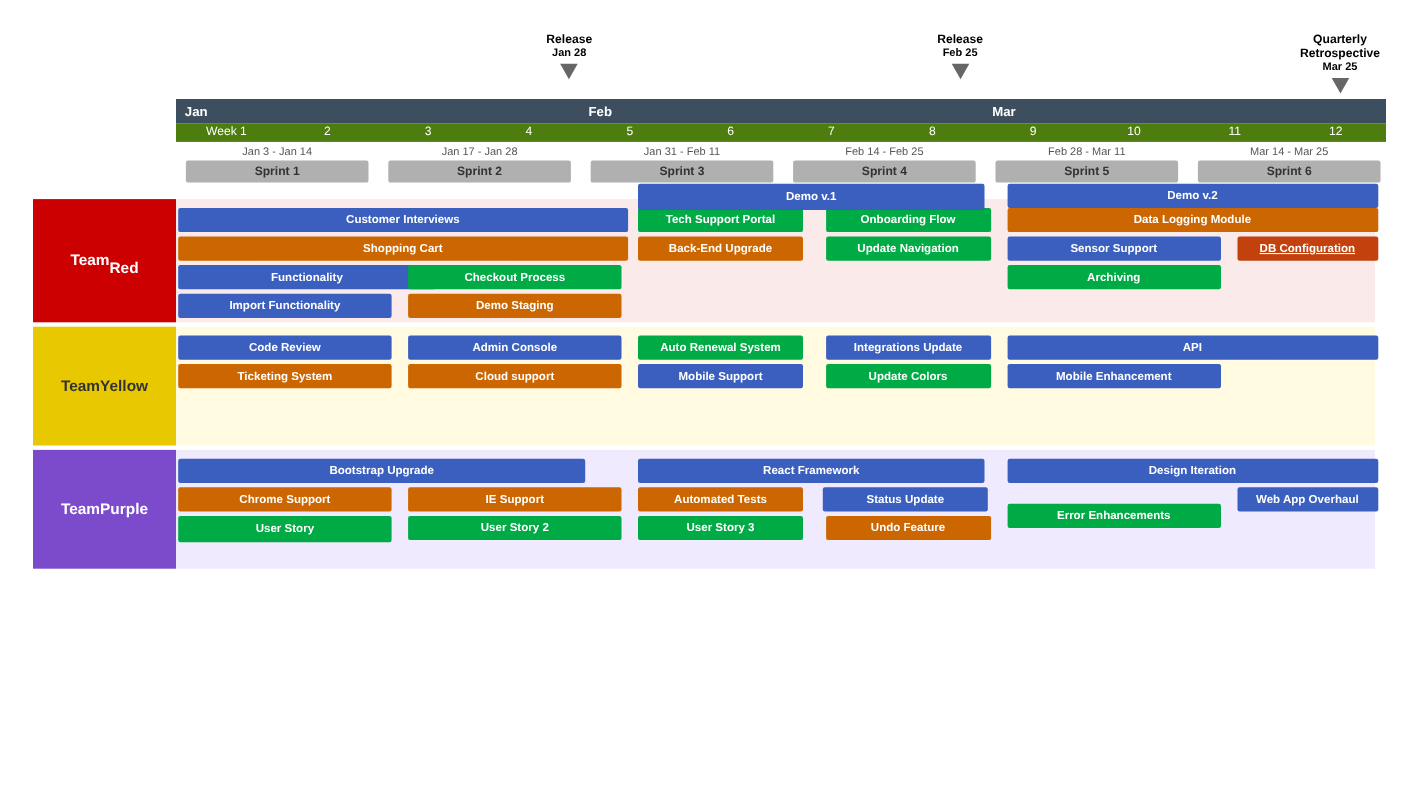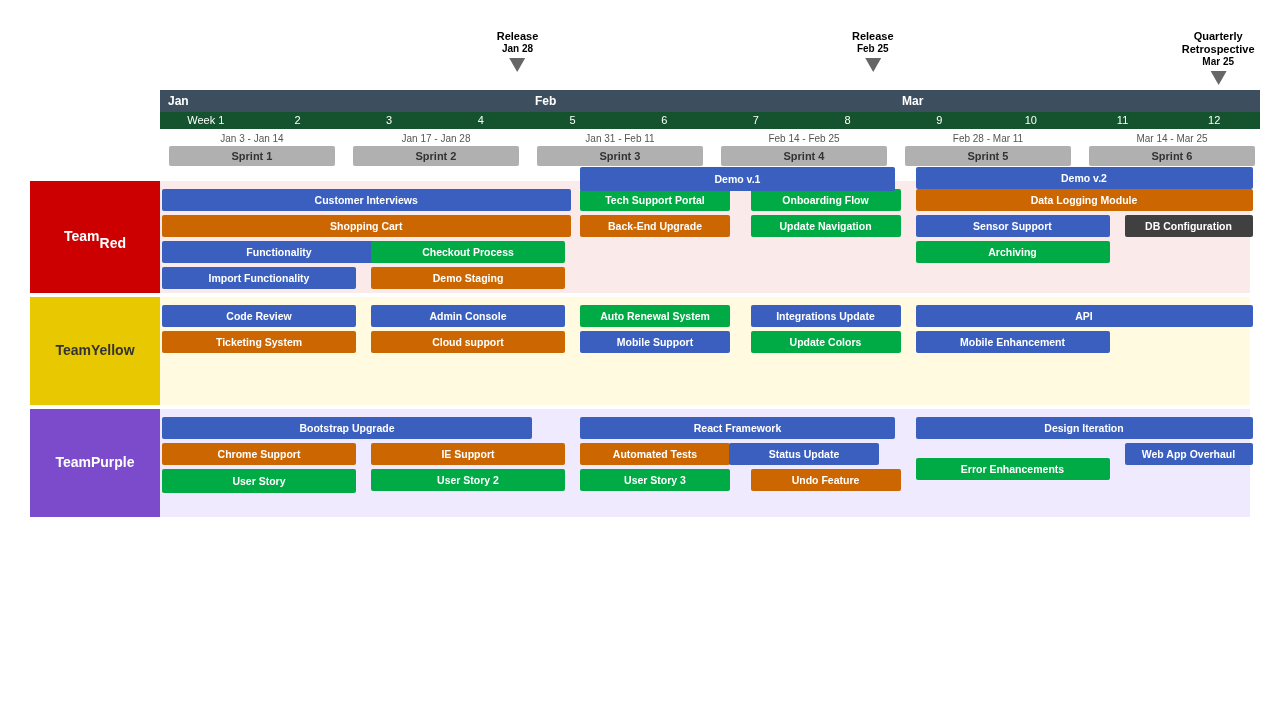--- a/index.html
+++ b/index.html
@@ -88,21 +88,21 @@
         <div class="arrow"></div>
       </div>
     </div>
 
   <div style="margin-left:130px;">
     <div id="months-row" class="months-row timeline-width" style="background: rgb(61, 79, 94); color: white; padding: 4px 0px; display: flex; width: 1100px;">
         <div style="width: 367px; padding-left: 8px; font-weight: bold; font-size: 12px;">Jan</div>
         <div style="width: 367px; padding-left: 8px; font-weight: bold; font-size: 12px;">Feb</div>
         <div style="width: 366px; padding-left: 8px; font-weight: bold; font-size: 12px;">Mar</div>
       </div>
-    <div id="weeks-row" class="weeks-row timeline-width" style="background: #14532d; color: white; padding: 2px 0px 3px; display: flex; width: 1100px;">
+    <div id="weeks-row" class="weeks-row timeline-width" style="background: #4d7c0f; color: white; padding: 2px 0px 3px; display: flex; width: 1100px;">
         <div style="width: 92px; text-align: center; font-size: 11px;">Week 1</div>
         <div style="width: 92px; text-align: center; font-size: 11px;">2</div>
         <div style="width: 92px; text-align: center; font-size: 11px;">3</div>
         <div style="width: 92px; text-align: center; font-size: 11px;">4</div>
         <div style="width: 92px; text-align: center; font-size: 11px;">5</div>
         <div style="width: 92px; text-align: center; font-size: 11px;">6</div>
         <div style="width: 92px; text-align: center; font-size: 11px;">7</div>
         <div style="width: 92px; text-align: center; font-size: 11px;">8</div>
         <div style="width: 92px; text-align: center; font-size: 11px;">9</div>
         <div style="width: 92px; text-align: center; font-size: 11px;">10</div>
@@ -152,21 +152,21 @@
           <div style="position: absolute; left: 211px; width: 194px; top: 60px; height: 22px; background: rgb(0, 170, 68); color: white; display: flex; align-items: center; justify-content: center; font-weight: bold; font-size: 10.5px; border-radius: 2px; padding: 0px 4px; white-space: nowrap; overflow: hidden; text-overflow: ellipsis;">Checkout Process</div>
           <div style="position: absolute; left: 211px; width: 194px; top: 86px; height: 22px; background: rgb(204, 102, 0); color: white; display: flex; align-items: center; justify-content: center; font-weight: bold; font-size: 10.5px; border-radius: 2px; padding: 0px 4px; white-space: nowrap; overflow: hidden; text-overflow: ellipsis;">Demo Staging</div>
           <div style="position: absolute; left: 420px; width: 150px; top: 8px; height: 22px; background: rgb(0, 170, 68); color: white; display: flex; align-items: center; justify-content: center; font-weight: bold; font-size: 10.5px; border-radius: 2px; padding: 0px 4px; white-space: nowrap; overflow: hidden; text-overflow: ellipsis;">Tech Support Portal</div>
           <div style="position: absolute; left: 420px; width: 150px; top: 34px; height: 22px; background: rgb(204, 102, 0); color: white; display: flex; align-items: center; justify-content: center; font-weight: bold; font-size: 10.5px; border-radius: 2px; padding: 0px 4px; white-space: nowrap; overflow: hidden; text-overflow: ellipsis;">Back-End Upgrade</div>
           <div style="position: absolute; left: 590.5px; width: 150px; top: 8px; height: 22px; background: rgb(0, 170, 68); color: white; display: flex; align-items: center; justify-content: center; font-weight: bold; font-size: 10.5px; border-radius: 2px; padding: 0px 4px; white-space: nowrap; overflow: hidden; text-overflow: ellipsis;">Onboarding Flow</div>
           <div style="position: absolute; left: 590.5px; width: 150px; top: 34px; height: 22px; background: rgb(0, 170, 68); color: white; display: flex; align-items: center; justify-content: center; font-weight: bold; font-size: 10.5px; border-radius: 2px; padding: 0px 4px; white-space: nowrap; overflow: hidden; text-overflow: ellipsis;">Update Navigation</div>
           <div style="position: absolute; left: 420px; width: 315px; top: -14px; height: 22px; background: rgb(58, 95, 191); color: white; display: flex; align-items: center; justify-content: center; font-weight: bold; font-size: 10.5px; border-radius: 2px; padding: 12px 4px; white-space: nowrap; overflow: hidden; text-overflow: ellipsis;">Demo v.1</div>
           <div style="position: absolute; left: 755.5px; width: 337px; top: -14px; height: 22px; background: rgb(58, 95, 191); color: white; display: flex; align-items: center; justify-content: center; font-weight: bold; font-size: 10.5px; border-radius: 2px; padding: 0px 4px; white-space: nowrap; overflow: hidden; text-overflow: ellipsis;">Demo v.2</div>
           <div style="position: absolute; left: 755.5px; width: 337px; top: 8px; height: 22px; background: rgb(204, 102, 0); color: white; display: flex; align-items: center; justify-content: center; font-weight: bold; font-size: 10.5px; border-radius: 2px; padding: 0px 4px; white-space: nowrap; overflow: hidden; text-overflow: ellipsis;">Data Logging Module</div>
           <div style="position: absolute; left: 755.5px; width: 194px; top: 34px; height: 22px; background: rgb(58, 95, 191); color: white; display: flex; align-items: center; justify-content: center; font-weight: bold; font-size: 10.5px; border-radius: 2px; padding: 0px 4px; white-space: nowrap; overflow: hidden; text-overflow: ellipsis;">Sensor Support</div>
-          <div style="position: absolute; left: 964.5px; width: 128px; top: 34px; height: 22px; background: #404040; color: white; display: flex; align-items: center; justify-content: center; font-weight: bold; font-size: 10.5px; border-radius: 2px; padding: 0px 4px; white-space: nowrap; overflow: hidden; text-overflow: ellipsis;">DB Configuration</div>
+          <div style="position: absolute; left: 964.5px; width: 128px; top: 34px; height: 22px; background: #c2410c; color: white; display: flex; align-items: center; justify-content: center; font-weight: bold; font-size: 10.5px; border-radius: 2px; padding: 0px 4px; white-space: nowrap; overflow: hidden; text-overflow: ellipsis; text-decoration: underline;">DB Configuration</div>
           <div style="position: absolute; left: 755.5px; width: 194px; top: 60px; height: 22px; background: rgb(0, 170, 68); color: white; display: flex; align-items: center; justify-content: center; font-weight: bold; font-size: 10.5px; border-radius: 2px; padding: 0px 4px; white-space: nowrap; overflow: hidden; text-overflow: ellipsis;">Archiving</div>
         </div>
       </div>
       <div style="display: flex; margin-bottom: 4px; min-height: 108px;">
         <div style="width: 130px; min-width: 130px; background: rgb(232, 200, 0); color: rgb(51, 51, 51); display: flex; align-items: center; justify-content: center; font-weight: bold; font-size: 14px; text-align: center; padding: 4px; line-height: 1.4;">
           <span style="display: block;">Team</span>
           <span style="display: block;">Yellow</span>
         </div>
         <div style="flex: 1 1 0%; background: rgb(255, 250, 224); position: relative; padding: 2px; width: 1100px; min-height: 60px;">
           <div style="position: absolute; left: 2px; width: 194px; top: 8px; height: 22px; background: rgb(58, 95, 191); color: white; display: flex; align-items: center; justify-content: center; font-weight: bold; font-size: 10.5px; border-radius: 2px; padding: 0px 4px; white-space: nowrap; overflow: hidden; text-overflow: ellipsis;">Code Review</div>
@@ -188,21 +188,21 @@
         </div>
         <div style="flex: 1 1 0%; background: rgb(240, 234, 255); position: relative; padding: 2px; width: 1100px; min-height: 86px;">
           <div style="position: absolute; left: 2px; width: 370px; top: 8px; height: 22px; background: rgb(58, 95, 191); color: white; display: flex; align-items: center; justify-content: center; font-weight: bold; font-size: 10.5px; border-radius: 2px; padding: 0px 4px; white-space: nowrap; overflow: hidden; text-overflow: ellipsis;">Bootstrap Upgrade</div>
           <div style="position: absolute; left: 2px; width: 194px; top: 34px; height: 22px; background: rgb(204, 102, 0); color: white; display: flex; align-items: center; justify-content: center; font-weight: bold; font-size: 10.5px; border-radius: 2px; padding: 0px 4px; white-space: nowrap; overflow: hidden; text-overflow: ellipsis;">Chrome Support</div>
           <div style="position: absolute; left: 2px; width: 194px; top: 60px; height: 22px; background: rgb(0, 170, 68); color: white; display: flex; align-items: center; justify-content: center; font-weight: bold; font-size: 10.5px; border-radius: 2px; padding: 12px 4px; white-space: nowrap; overflow: hidden; text-overflow: ellipsis;">User Story</div>
           <div style="position: absolute; left: 211px; width: 194px; top: 34px; height: 22px; background: rgb(204, 102, 0); color: white; display: flex; align-items: center; justify-content: center; font-weight: bold; font-size: 10.5px; border-radius: 2px; padding: 0px 4px; white-space: nowrap; overflow: hidden; text-overflow: ellipsis;">IE Support</div>
           <div style="position: absolute; left: 211px; width: 194px; top: 60px; height: 22px; background: rgb(0, 170, 68); color: white; display: flex; align-items: center; justify-content: center; font-weight: bold; font-size: 10.5px; border-radius: 2px; padding: 0px 0; white-space: nowrap; overflow: hidden; text-overflow: ellipsis;">User Story 2</div>
           <div style="position: absolute; left: 420px; width: 315px; top: 8px; height: 22px; background: rgb(58, 95, 191); color: white; display: flex; align-items: center; justify-content: center; font-weight: bold; font-size: 10.5px; border-radius: 2px; padding: 0px 4px; white-space: nowrap; overflow: hidden; text-overflow: ellipsis;">React Framework</div>
           <div style="position: absolute; left: 420px; width: 150px; top: 34px; height: 22px; background: rgb(204, 102, 0); color: white; display: flex; align-items: center; justify-content: center; font-weight: bold; font-size: 10.5px; border-radius: 2px; padding: 0px 4px; white-space: nowrap; overflow: hidden; text-overflow: ellipsis;">Automated Tests</div>
           <div style="position: absolute; left: 420px; width: 150px; top: 60px; height: 22px; background: rgb(0, 170, 68); color: white; display: flex; align-items: center; justify-content: center; font-weight: bold; font-size: 10.5px; border-radius: 2px; padding: 0px 4px; white-space: nowrap; overflow: hidden; text-overflow: ellipsis;">User Story 3</div>
-          <div style="position: absolute; left: 569px; width: 150px; top: 34px; height: 22px; background: rgb(58, 95, 191); color: white; display: flex; align-items: center; justify-content: center; font-weight: bold; font-size: 10.5px; border-radius: 2px; padding: 0px 4px; white-space: nowrap; overflow: hidden; text-overflow: ellipsis;">Status Update</div>
+          <div style="position: absolute; left: 588px; width: 150px; top: 34px; height: 22px; background: rgb(58, 95, 191); color: white; display: flex; align-items: center; justify-content: center; font-weight: bold; font-size: 10.5px; border-radius: 2px; padding: 0px 4px; white-space: nowrap; overflow: hidden; text-overflow: ellipsis;">Status Update</div>
           <div style="position: absolute; left: 590.5px; width: 150px; top: 60px; height: 22px; background: rgb(204, 102, 0); color: white; display: flex; align-items: center; justify-content: center; font-weight: bold; font-size: 10.5px; border-radius: 2px; padding: 0px 4px; white-space: nowrap; overflow: hidden; text-overflow: ellipsis;">Undo Feature</div>
           <div style="position: absolute; left: 755.5px; width: 337px; top: 8px; height: 22px; background: rgb(58, 95, 191); color: white; display: flex; align-items: center; justify-content: center; font-weight: bold; font-size: 10.5px; border-radius: 2px; padding: 0px 4px; white-space: nowrap; overflow: hidden; text-overflow: ellipsis;">Design Iteration</div>
           <div style="position: absolute; left: 755.5px; width: 194px; top: 34px; height: 22px; background: rgb(0, 170, 68); color: white; display: flex; align-items: center; justify-content: center; font-weight: bold; font-size: 10.5px; border-radius: 2px; padding: 0px 4px; white-space: nowrap; overflow: hidden; text-overflow: ellipsis; margin-top: 15px;">Error Enhancements</div>
           <div style="position: absolute; left: 964.5px; width: 128px; top: 34px; height: 22px; background: rgb(58, 95, 191); color: white; display: flex; align-items: center; justify-content: center; font-weight: bold; font-size: 10.5px; border-radius: 2px; padding: 0px 4px; white-space: nowrap; overflow: hidden; text-overflow: ellipsis;">Web App Overhaul</div>
         </div>
       </div>
     </div>
 
 </div>
 

